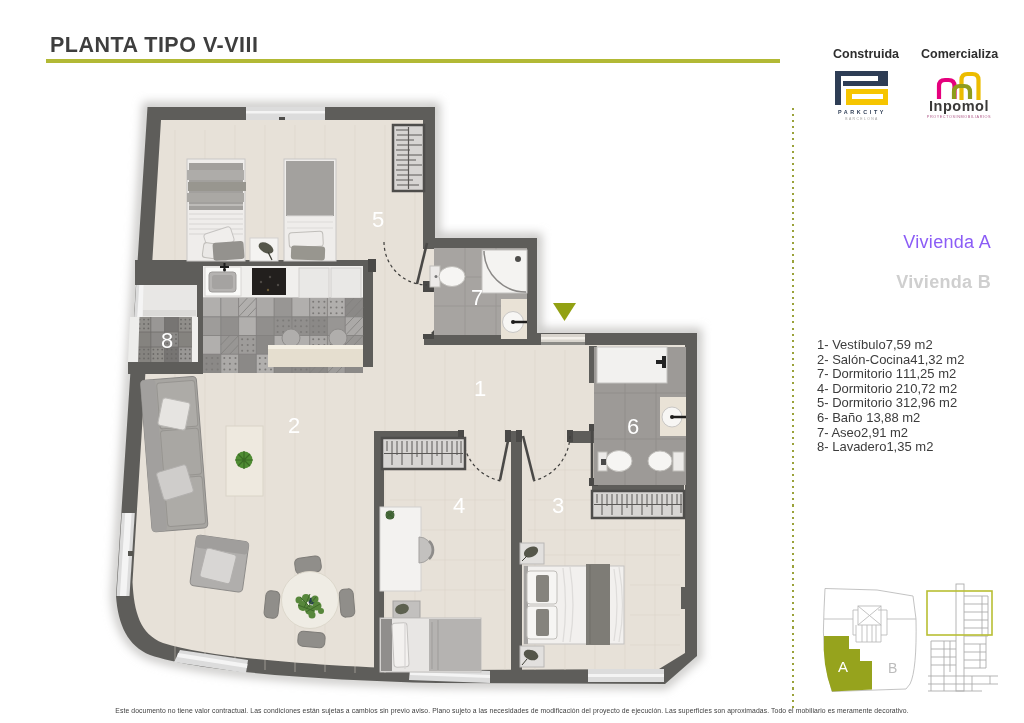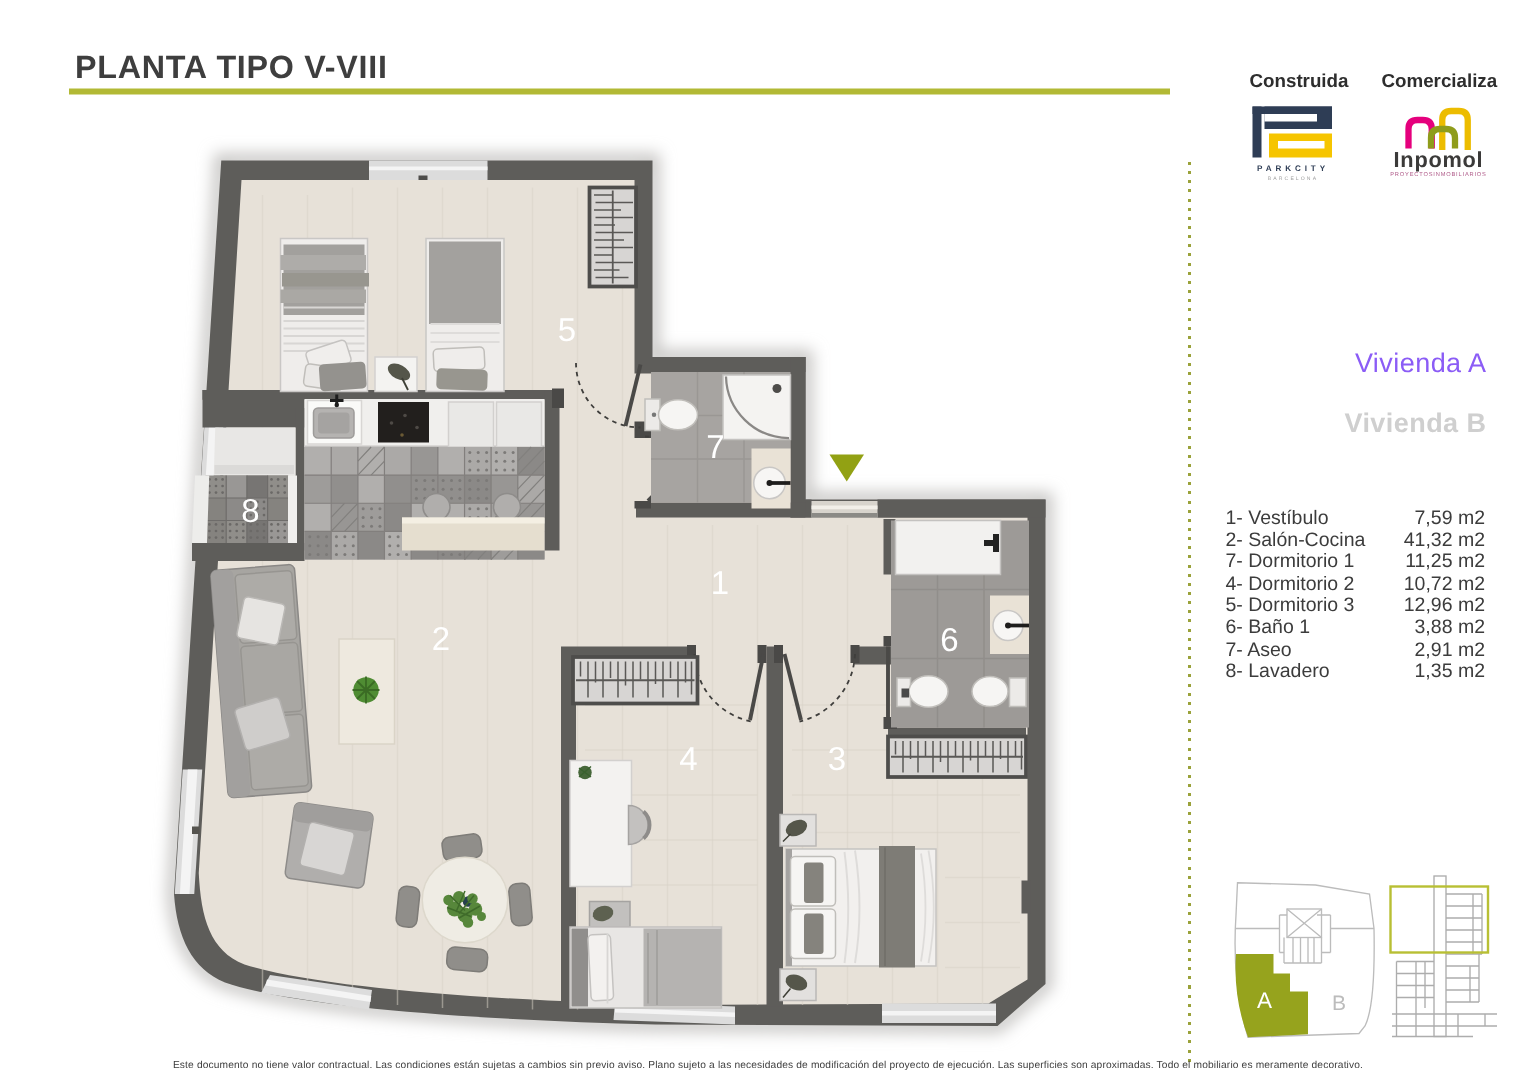--- a/index.html
+++ b/index.html
@@ -6,21 +6,21 @@
   body{width:1024px;height:723px;background:#ffffff;font-family:"Liberation Sans",sans-serif;overflow:hidden;}
   #page{position:relative;width:1024px;height:723px;background:#ffffff;}
   .abs{position:absolute;}
   #title{left:50px;top:33px;font-size:21.5px;font-weight:bold;color:#3e3e3e;letter-spacing:0.5px;}
   #rule{left:46px;top:59px;width:734px;height:3.5px;background:#b2b935;}
   #dots{left:792px;top:108px;width:2px;height:604px;background-image:repeating-linear-gradient(to bottom,#9aa23a 0 2px,transparent 2px 6.1px);}
   .hdr{font-size:12.5px;font-weight:bold;color:#2e2e2e;}
   #viva{right:33px;top:232px;font-size:18px;font-weight:normal;color:#8b5cf6;text-align:right;letter-spacing:0.3px;}
   #vivb{right:33px;top:252px;font-size:18px;font-weight:bold;color:#cfcfcf;text-align:right;letter-spacing:0.3px;margin-top:20px;}
   #rooms{left:817px;top:338px;width:173px;font-size:13px;color:#3c3c3c;}
-  #rooms .r{display:flex;justify-content:space-between;height:14.6px;line-height:14.6px;}
+  #rooms .r{display:flex;height:14.6px;line-height:14.6px;}
   #sup{left:806px;top:483px;font-size:12.2px;color:#3c3c3c;line-height:15px;}
   #sup .m2{font-size:15px;}
   #sup div{margin-bottom:0;}
   #fine{left:0;top:707px;width:1024px;text-align:center;font-size:6.8px;color:#3d3d3d;letter-spacing:0.1px;}
 </style>
 </head>
 <body>
 <div id="page">
   <div class="abs" id="title">PLANTA TIPO V-VIII</div>
   <div class="abs" id="rule"></div>

